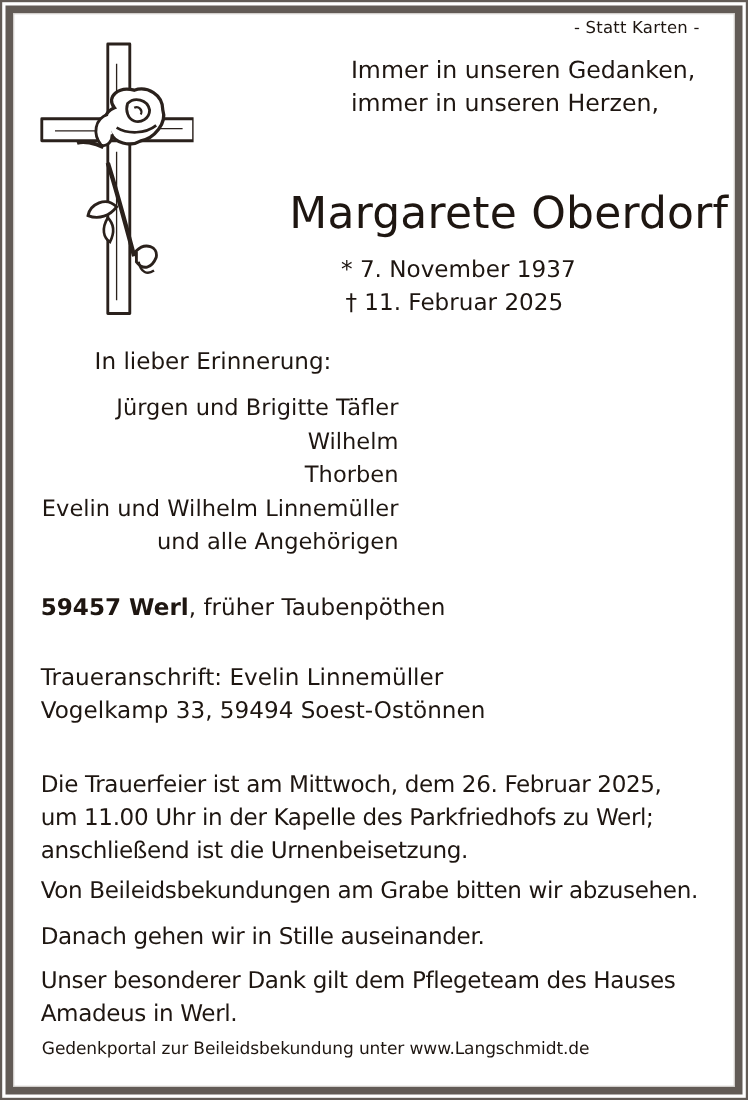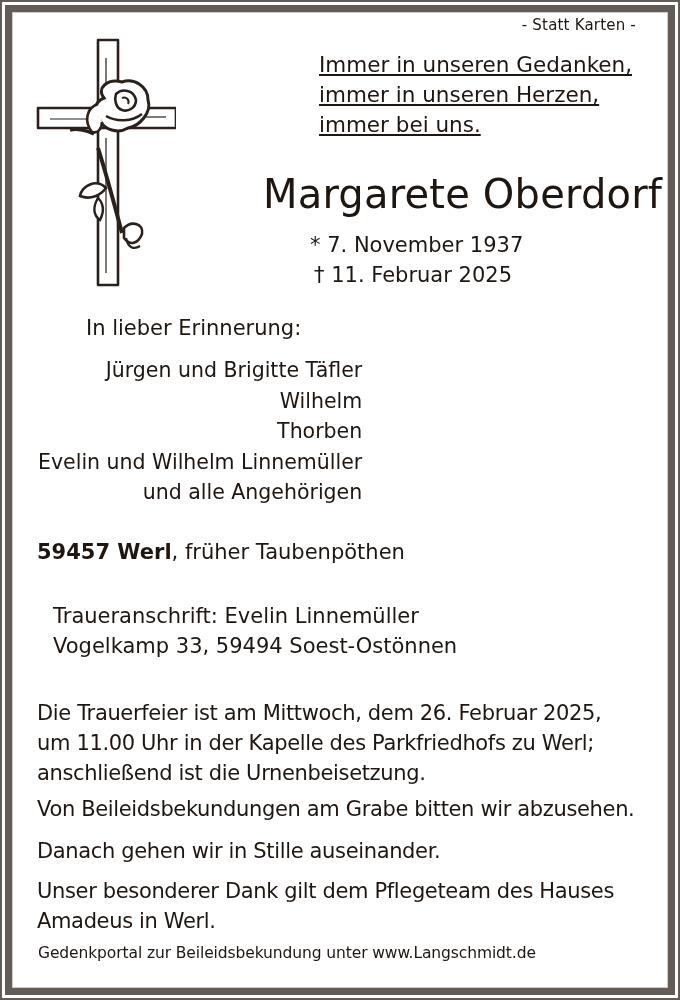--- a/index.html
+++ b/index.html
@@ -45,21 +45,21 @@
       top: 16px;
       font-size: 15px;
       letter-spacing: 0.2px;
     }
     .motto {
       left: 319px;
       top: 50px;
       font-size: 21.5px;
       line-height: 30px;
     }
-    .motto div { white-space: nowrap; text-decoration: underline; }
+    .motto div { white-space: nowrap; }
 
     .cross-wrap {
       left: 36px;
       top: 38px;
       width: 140px;
       height: 250px;
     }
 
     .deceased-name {
       left: 219px;
@@ -100,21 +100,21 @@
       font-size: 21px;
     }
     .location b { font-weight: bold; }
 
     .address {
       left: 37px;
       top: 601px;
       font-size: 21px;
       line-height: 30px;
     }
-    .address div { white-space: nowrap; margin-left: 16px; }
+    .address div { white-space: nowrap; }
 
     .ceremony {
       left: 37px;
       top: 698px;
       font-size: 21px;
       line-height: 30px;
       letter-spacing: -0.35px;
     }
     .ceremony div { white-space: nowrap; }
 
@@ -140,21 +140,20 @@
 <body>
 
 <div class="frame-outer"></div>
 <div class="frame-inner"></div>
 
 <div class="abs statt-karten">- Statt Karten -</div>
 
 <div class="abs motto">
   <div>Immer in unseren Gedanken,</div>
   <div>immer in unseren Herzen,</div>
-  <div>immer bei uns.</div>
 </div>
 
 <div class="abs cross-wrap">
   <svg width="140" height="250" viewBox="0 0 140 250" xmlns="http://www.w3.org/2000/svg">
     <g fill="#ffffff" stroke="#2a211c" stroke-width="2.6" stroke-linejoin="round">
 
       <rect x="62" y="2" width="20" height="245"></rect>
 
       <rect x="2" y="70" width="138" height="20"></rect>
     </g>

